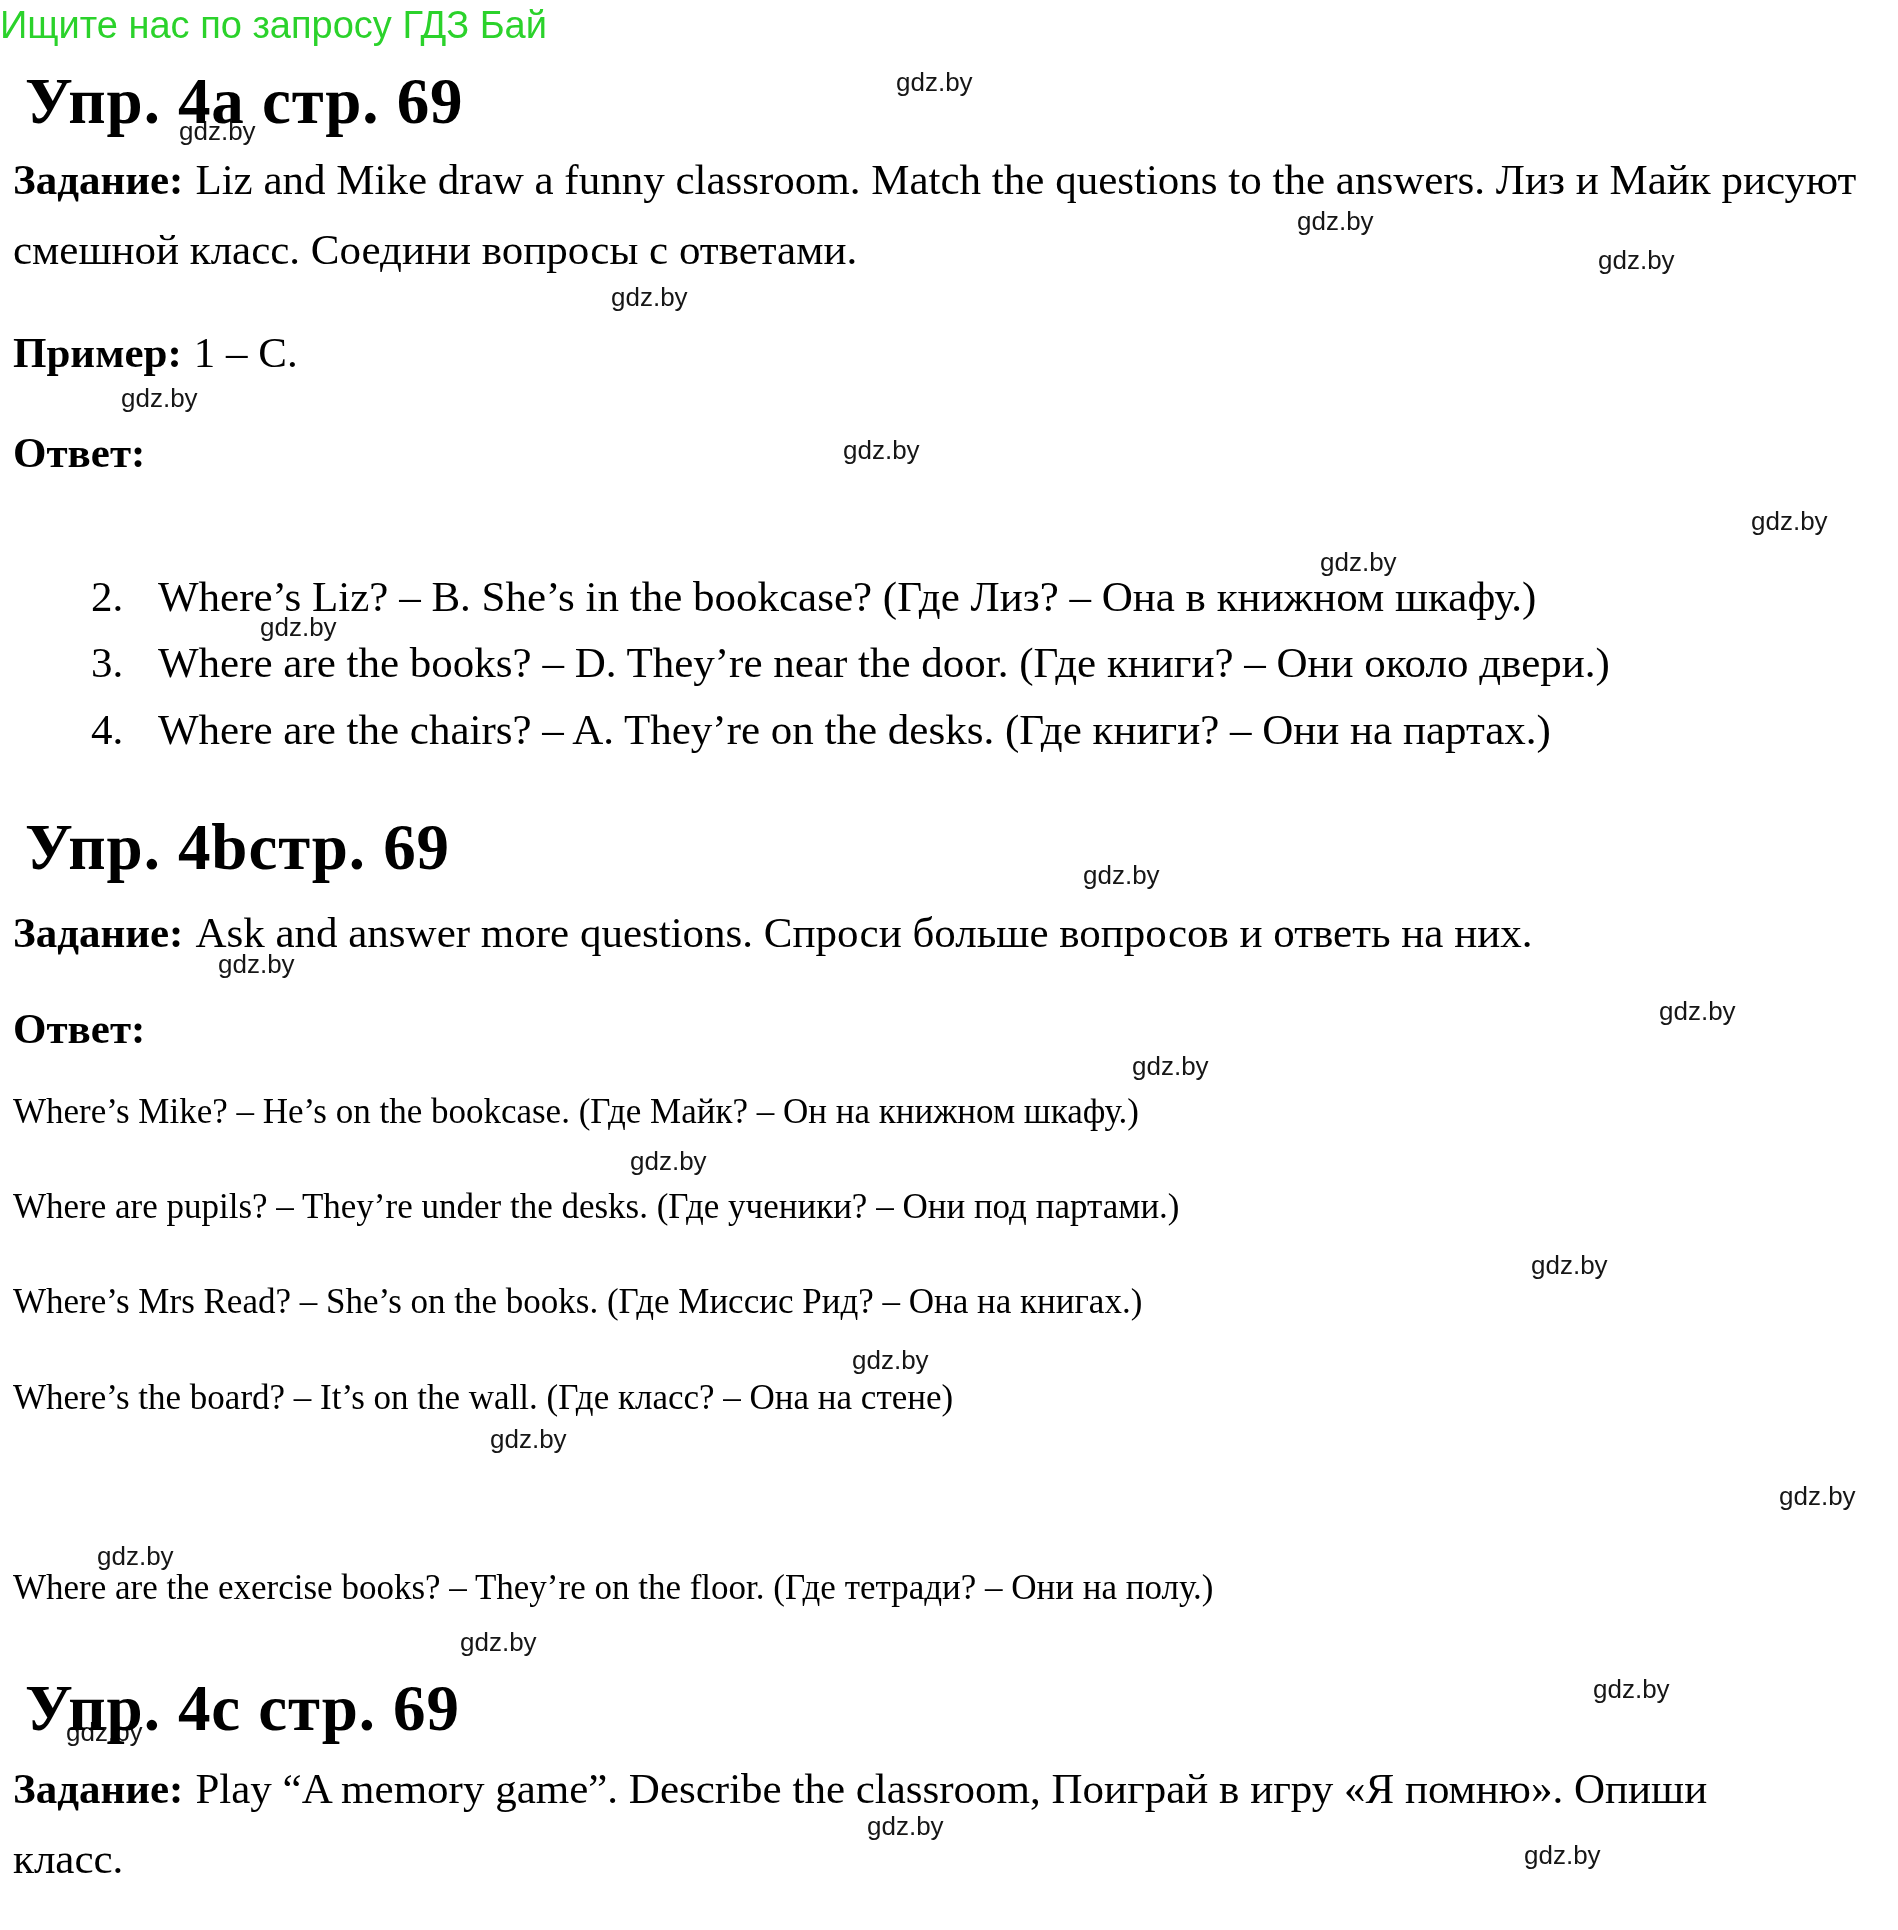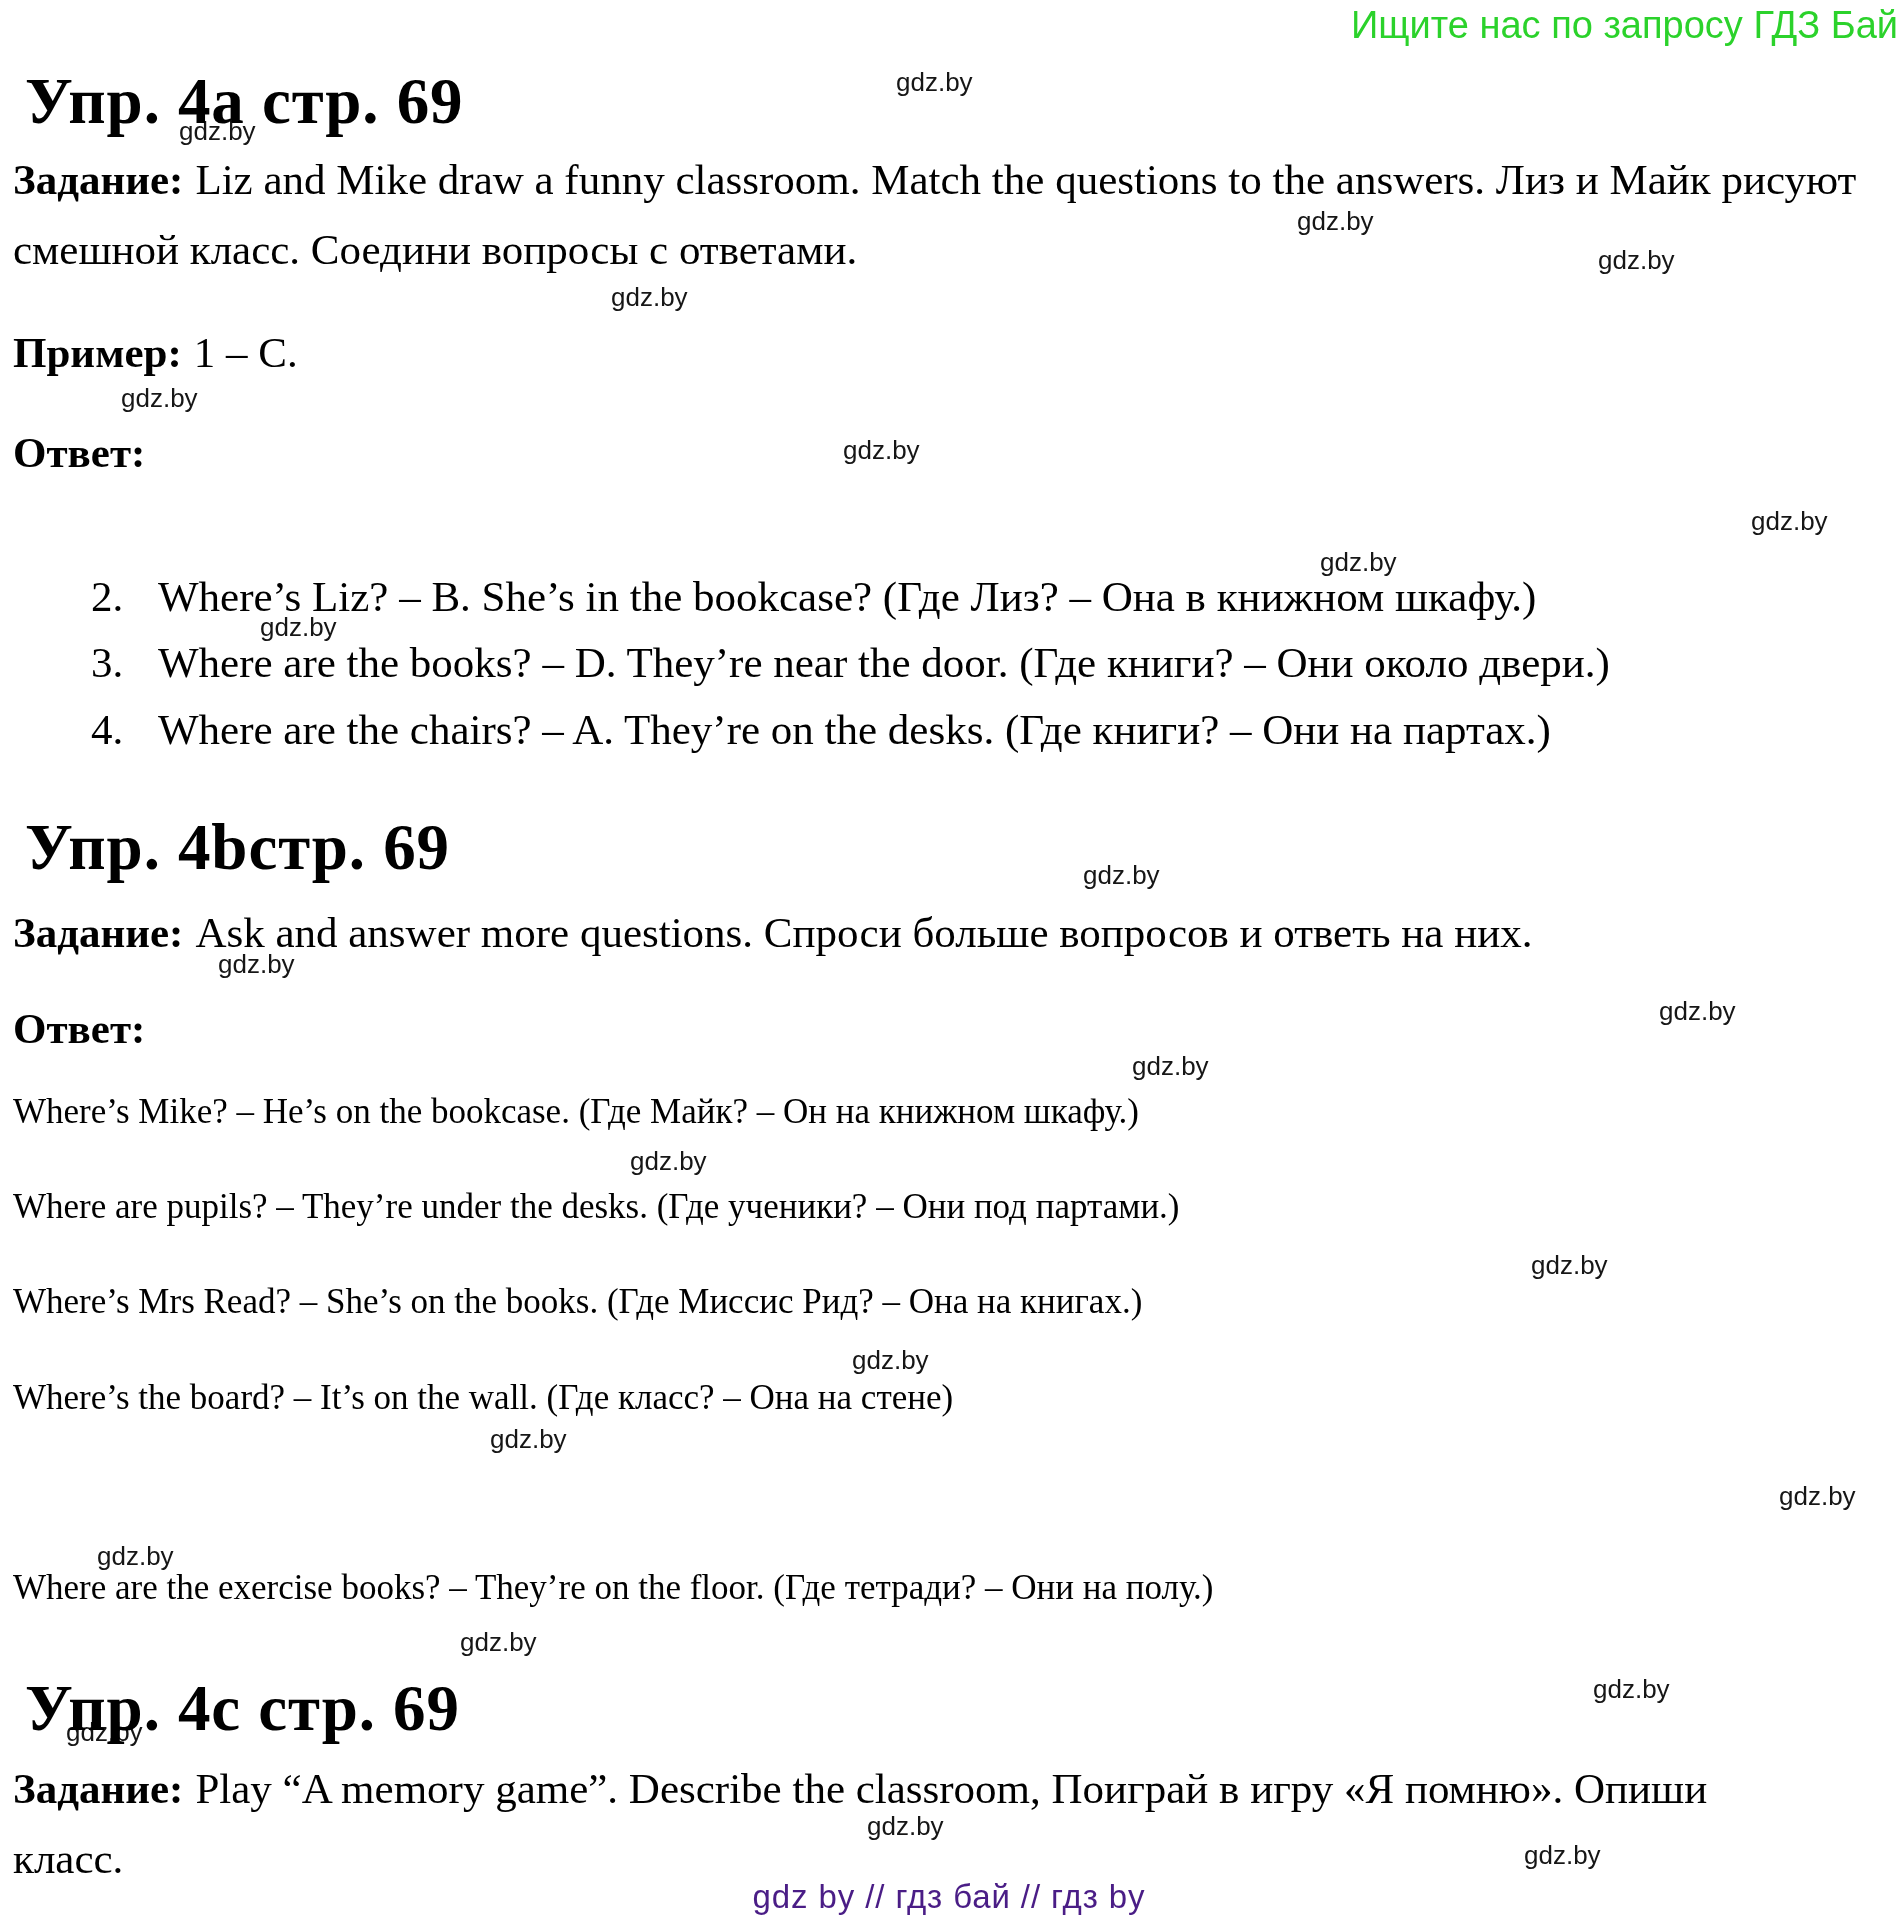--- a/index.html
+++ b/index.html
@@ -7,21 +7,21 @@
   .page{
     position:relative;
     width:1898px;height:1930px;
     background:#ffffff;
     overflow:hidden;
     font-family:"Liberation Serif", serif;
     color:#000;
   }
   .banner{
     position:absolute;top:3.5px;left:0;right:0;
-    text-align:right;
+    text-align:left;
     font-family:"Liberation Sans", sans-serif;
     font-size:38px;font-weight:500;
     color:#2bd22b;
     letter-spacing:0px;
   }
   .wm{
     position:absolute;
     font-family:"Liberation Sans", sans-serif;
     font-size:26px;
     color:#161616;
@@ -129,16 +129,15 @@
   <div class="qa" style="top:1281px">Where’s Mrs Read? – She’s on the books. (Где Миссис Рид? – Она на книгах.)</div>
   <div class="qa" style="top:1377px">Where’s the board? – It’s on the wall. (Где класс? – Она на стене)</div>
   <div class="qa" style="top:1567px">Where are the exercise books? – They’re on the floor. (Где тетради? – Они на полу.)</div>
 
   <h2 class="h" style="top:1659px">Упр. 4с стр. 69</h2>
 
   <div class="para" style="top:1754px;width:1729px">
     <span class="b lbl">Задание:</span><span>Play “A memory game”. Describe the classroom, Поиграй в игру «Я помню». Опиши класс.</span>
   </div>
 
-  <div class="footer">gdz by  //  гдз бай  //  гдз by</div>
 
 </div>
 
 
 </body></html>

